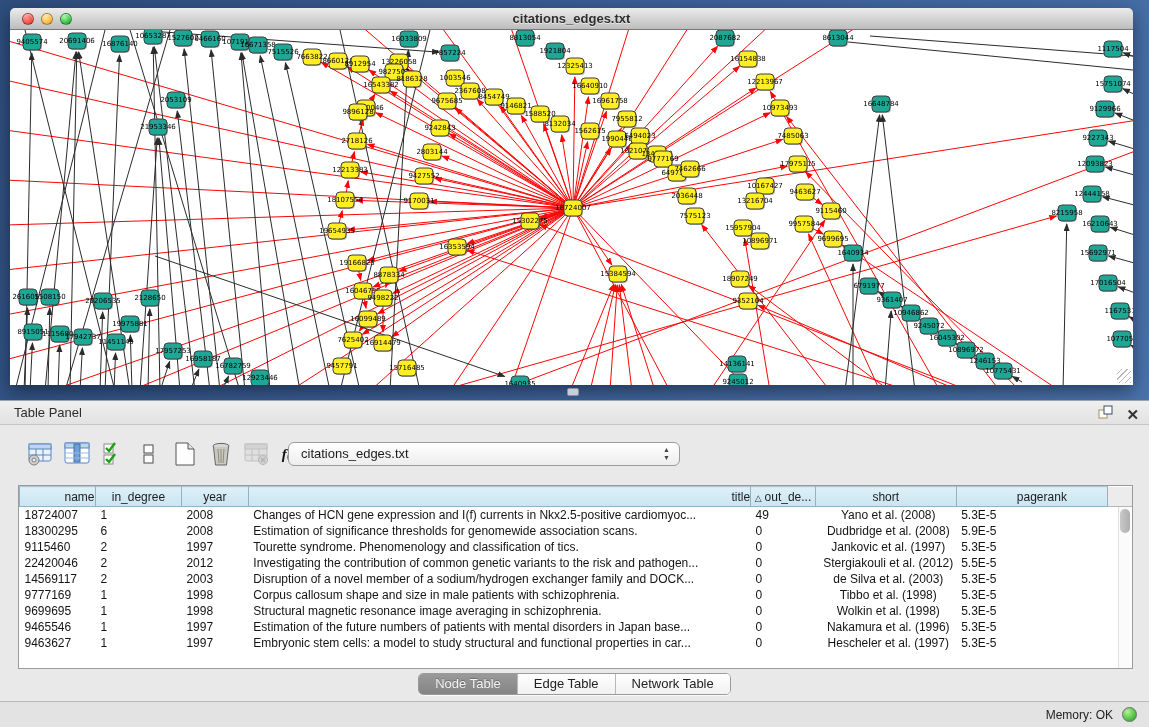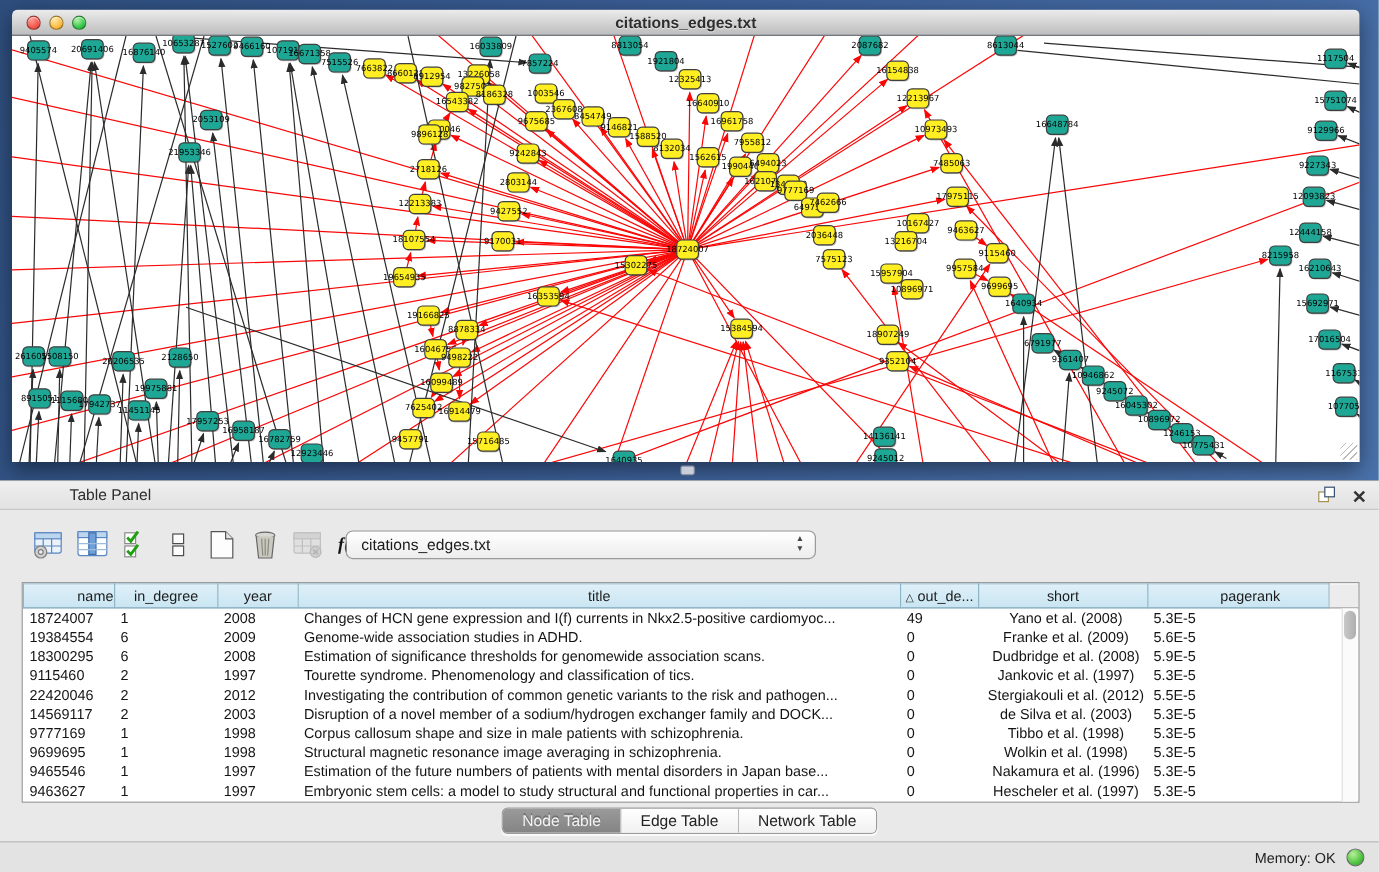--- a/index.html
+++ b/index.html
@@ -27,21 +27,21 @@
   .grip { position:absolute; right:2px; bottom:2px; width:14px; height:14px;
     background:repeating-linear-gradient(135deg, transparent 0 3px, #b9b9b9 3px 4px); }
   .split-handle { position:absolute; left:567px; top:388px; width:12px; height:8px;
     background:#c8cfda; border:1px solid #8a93a5; border-radius:2px; }
 
   
   .table-panel { position:absolute; left:0; top:400px; width:1149px; height:301px;
     background:#e9e9e9; border-top:1px solid #9aa2ad; }
   .panel-header { height:24px; background:linear-gradient(#efefef,#e2e2e2);
     border-bottom:1px solid #c6c6c6; position:relative; }
-  .panel-title { position:absolute; left:14px; top:4px; font-size:13px; color:#2d2d2d;margin-left:44px; }
+  .panel-title { position:absolute; left:14px; top:4px; font-size:13px; color:#2d2d2d; }
   .panel-hdr-icons { position:absolute; right:10px; top:3px; display:flex; gap:12px; align-items:center; }
   .close-x { font-size:15px; font-weight:bold; color:#333; line-height:16px; cursor:default; }
 
   .toolbar { position:absolute; left:0; top:38px; width:1149px; height:34px; }
   .tb-icons { position:absolute; left:28px; top:2px; display:flex; gap:10px; align-items:center; }
   .tb-icons .ticon { width:26px; height:26px; display:flex; align-items:center; justify-content:center; }
   .fx { font-size:15px; font-style:italic; font-weight:bold; color:#111; font-family:"Liberation Serif",serif; }
   .combo { position:absolute; left:288px; top:3px; width:392px; height:24px;
     background:linear-gradient(#ffffff,#ededed); border:1px solid #9b9b9b; border-radius:6px;
     font-size:13px; color:#1b1b1b; line-height:22px; padding-left:12px; position:absolute; }
@@ -972,46 +972,36 @@
     </div>
   </div>
 
   <div class="tablewrap">
     <table class="grid" id="nodeTable">
       <thead>
           <tr id="hdrRow">
             <th style="width: 76px; padding-left: 44px;">name</th>
             <th style="width: 87px; text-align: center;">in_degree</th>
             <th style="width: 68px;">year</th>
-            <th style="width: 504px;">title</th>
+            <th style="width: 504px; text-align: right;">title</th>
             <th style="width: 65px;"><span class="sort-tri">△</span>out_de...</th>
             <th style="width: 141px;">short</th>
             <th style="width: 154px; padding-left: 20px;">pagerank</th>
             <th class="filler" style="width: 25px;"></th>
           </tr>
         </thead>
       <tbody id="bodyRows">
           <tr>
             <td>18724007</td>
             <td>1</td>
             <td>2008</td>
             <td>Changes of HCN gene expression and I(f) currents in Nkx2.5-positive cardiomyoc...</td>
             <td>49</td>
             <td class="c-short">Yano et al. (2008)</td>
             <td>5.3E-5</td>
-            <td></td>
-          </tr>
-          <tr>
-            <td>19384554</td>
-            <td>6</td>
-            <td>2009</td>
-            <td>Genome-wide association studies in ADHD.</td>
-            <td>0</td>
-            <td class="c-short">Franke et al. (2009)</td>
-            <td>5.6E-5</td>
             <td></td>
           </tr>
           <tr>
             <td>18300295</td>
             <td>6</td>
             <td>2008</td>
             <td>Estimation of significance thresholds for genomewide association scans.</td>
             <td>0</td>
             <td class="c-short">Dudbridge et al. (2008)</td>
             <td>5.9E-5</td>

